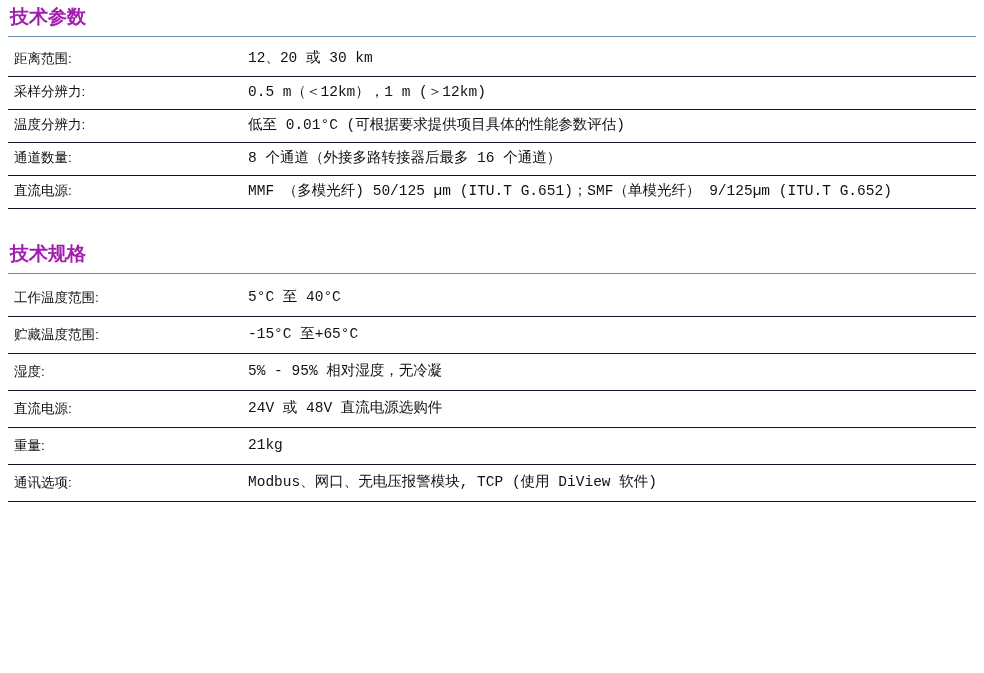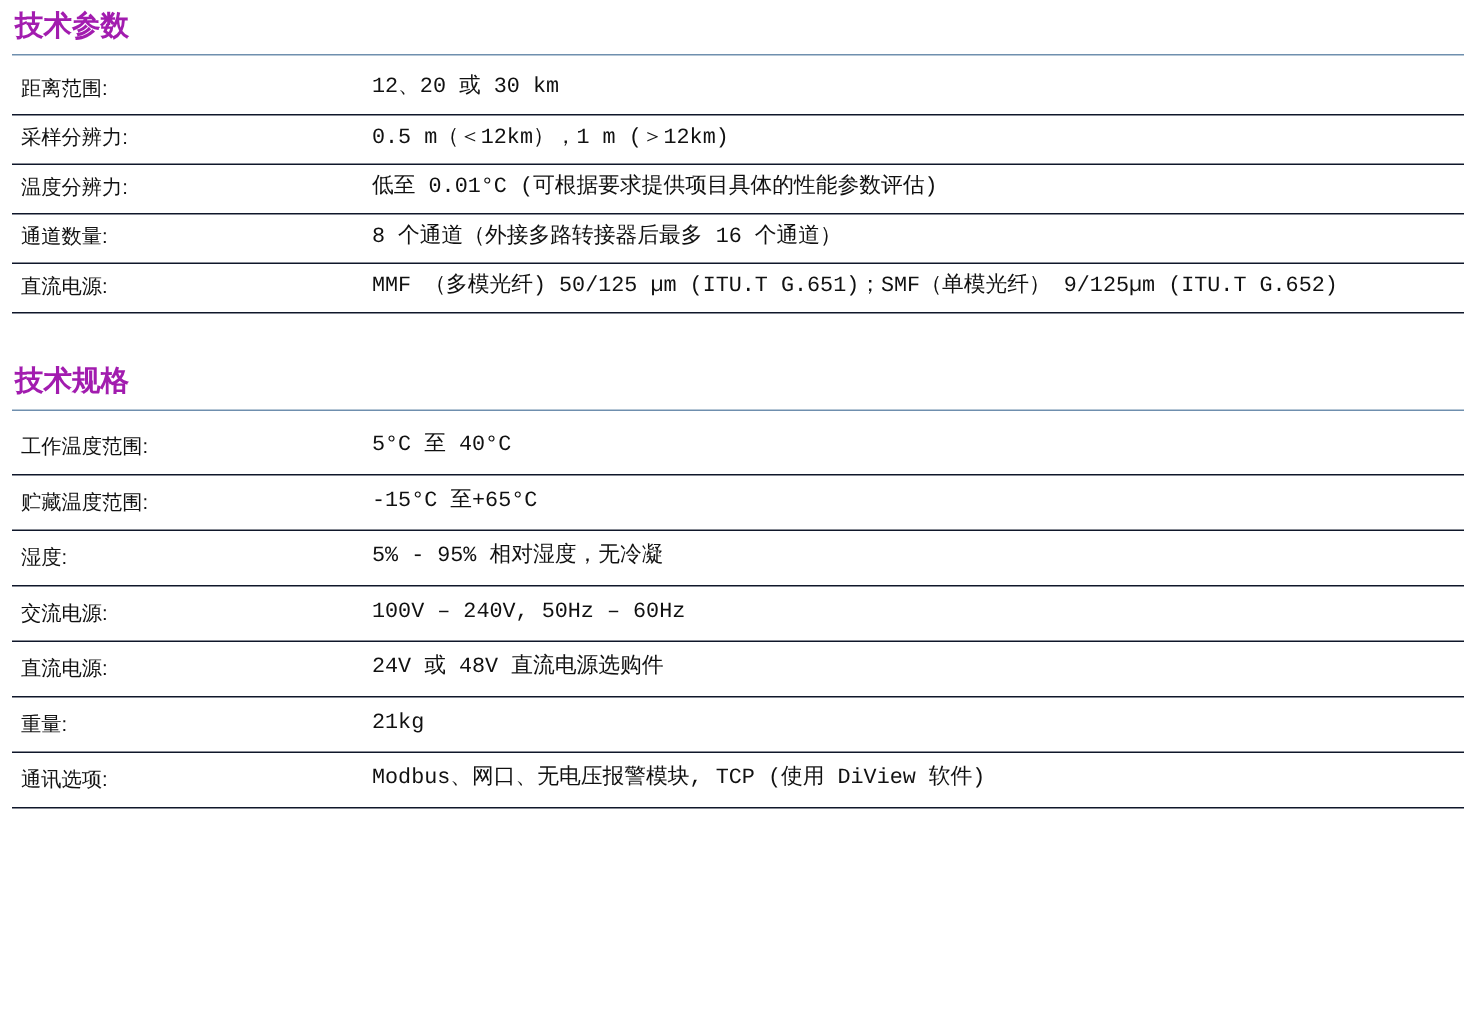--- a/index.html
+++ b/index.html
@@ -118,24 +118,20 @@
         </tr>
         <tr>
           <td class="label">贮藏温度范围:</td>
           <td class="value">-15°C 至+65°C</td>
         </tr>
         <tr>
           <td class="label">湿度:</td>
           <td class="value">5% - 95% 相对湿度，无冷凝</td>
         </tr>
         <tr>
-          <td class="label">交流电源:</td>
-          <td class="value">100V – 240V, 50Hz – 60Hz</td>
-        </tr>
-        <tr>
           <td class="label">直流电源:</td>
           <td class="value">24V 或 48V 直流电源选购件</td>
         </tr>
         <tr>
           <td class="label">重量:</td>
           <td class="value">21kg</td>
         </tr>
         <tr>
           <td class="label">通讯选项:</td>
           <td class="value">Modbus、网口、无电压报警模块, TCP (使用 DiView 软件)</td>

